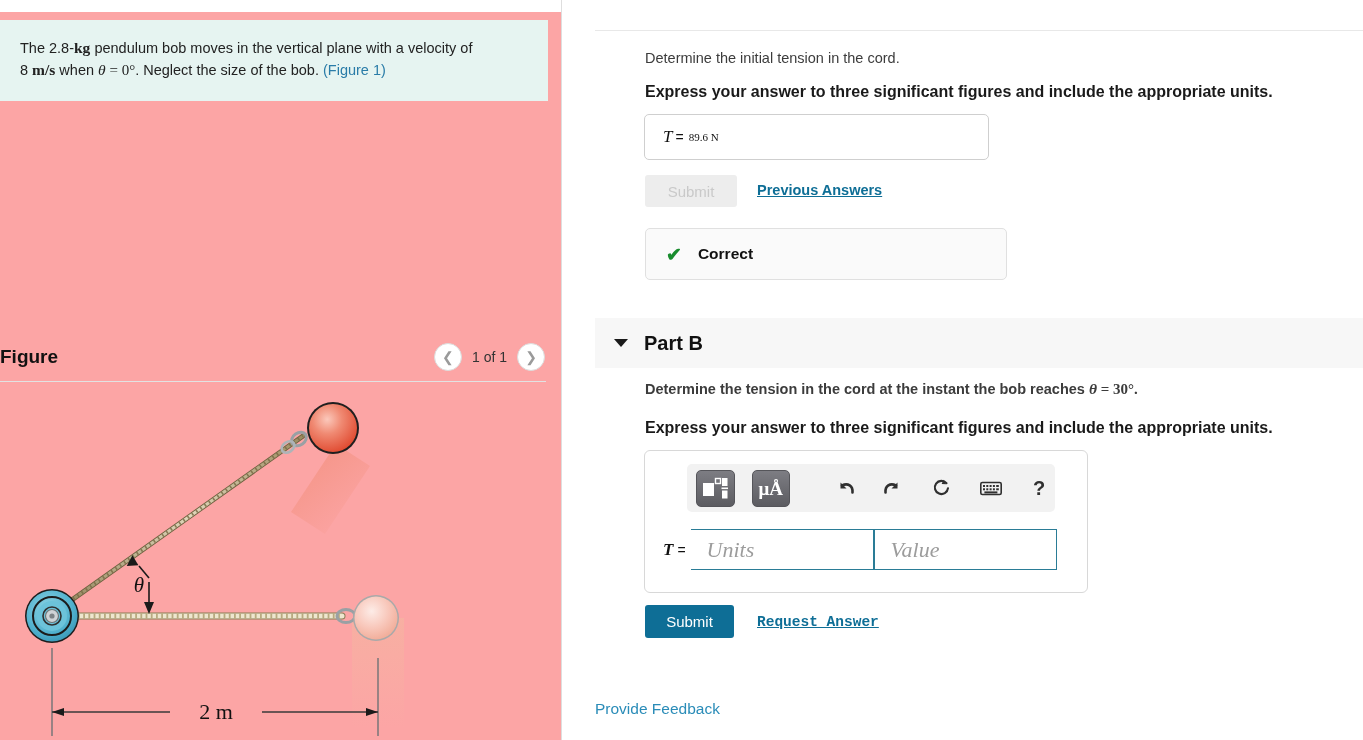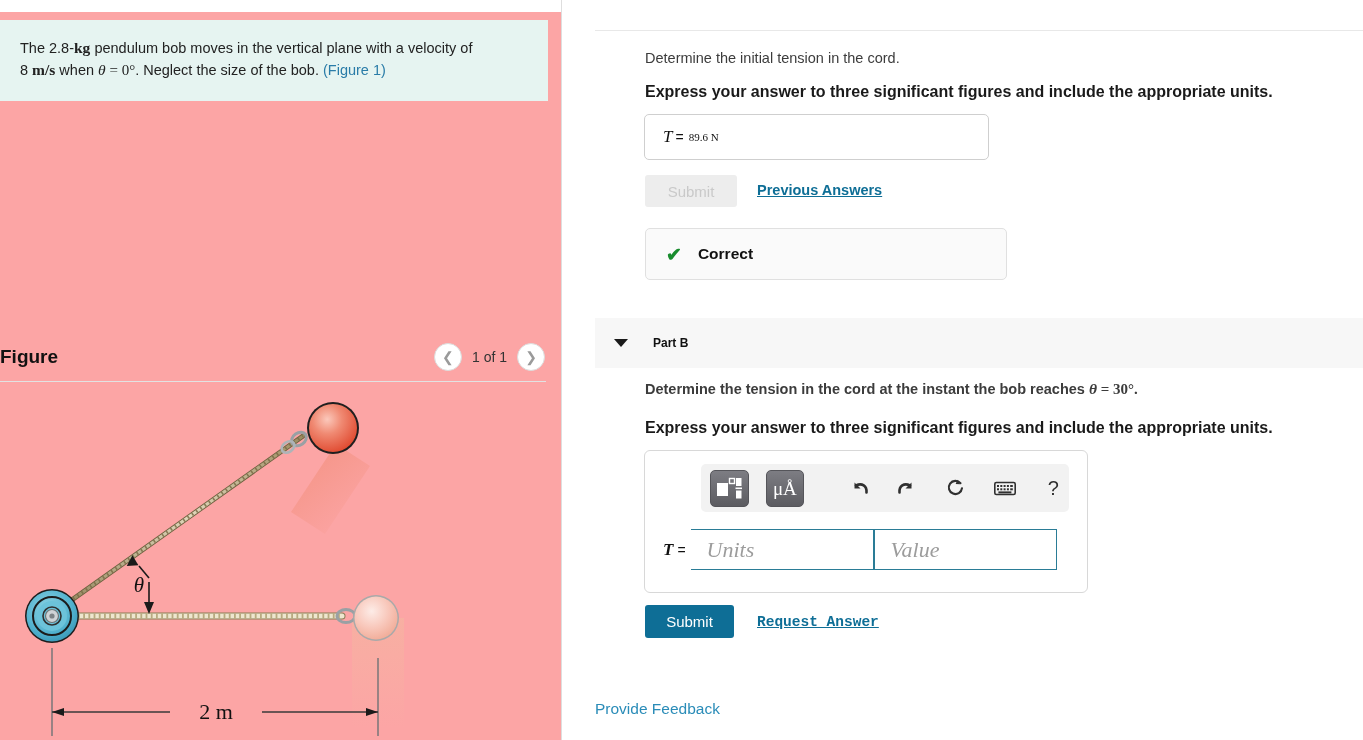--- a/index.html
+++ b/index.html
@@ -119,33 +119,33 @@
   #partB-band {
     position: absolute; left: 33px; top: 318px; width: 801px; height: 50px;
     background: #f7f7f7;
     display: flex; align-items: center;
   }
   #partB-caret {
     margin-left: 19px; width: 0; height: 0;
     border-left: 7px solid transparent; border-right: 7px solid transparent;
     border-top: 8px solid #1a1a1a; cursor: pointer;
   }
-  #partB-title { margin-left: 25px; font-size: 12px; font-weight: bold; color: #111; }
+  #partB-title { margin-left: 16px; font-size: 20px; font-weight: bold; color: #111; }
 
   
   #partB-widget {
     position: absolute; left: 82px; top: 450px;
     width: 444px; height: 143px;
     border: 1px solid #d8d8d8; border-radius: 6px; background: #fff;
   }
   #mathbar {
-    position: absolute; left: 56px; top: 13px;
+    position: absolute; left: 42px; top: 13px;
     width: 368px; height: 48px;
     background: #f2f2f2; border-radius: 5px;
-    display: flex; align-items: center; padding-left: 9px; gap: 17px;
+    display: flex; align-items: center; padding-left: 9px; gap: 17px; font-weight: bold;
   }
   .tb-btn {
     width: 46px; height: 37px; border-radius: 5px;
     background: linear-gradient(#7d7d83, #5c5c61);
     border: 1px solid #55555a;
     display: flex; align-items: center; justify-content: center;
     cursor: pointer; position: relative;
   }
   .tb-plain {
     width: 38px; height: 36px;

